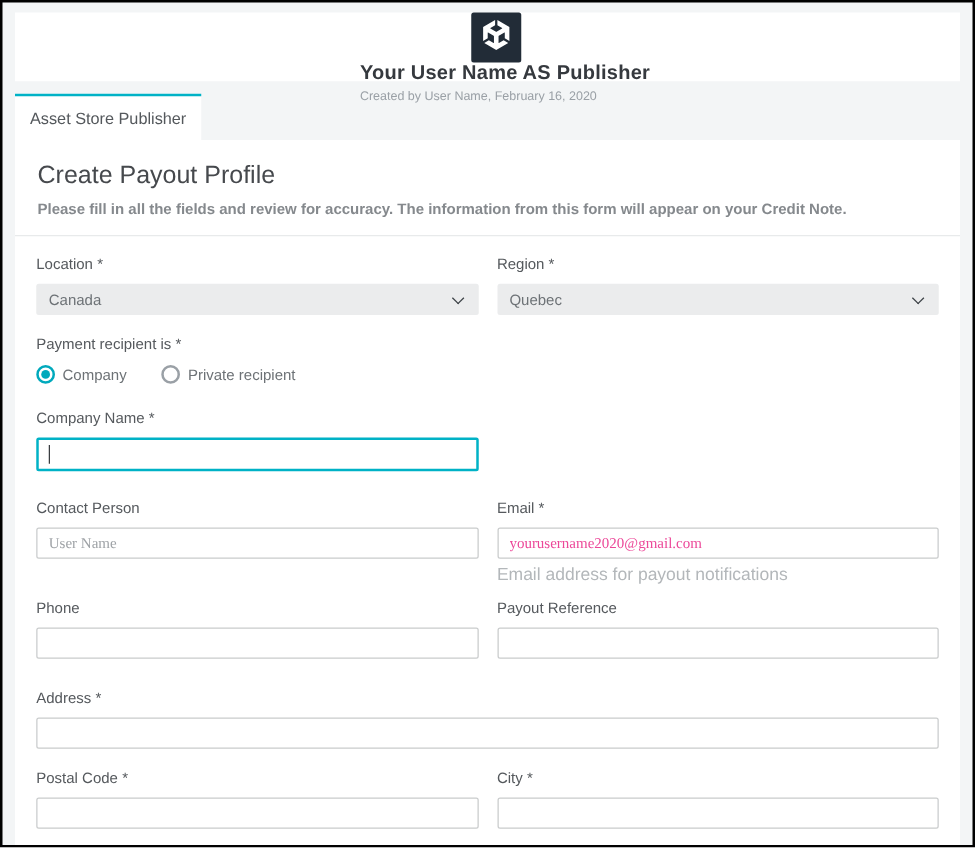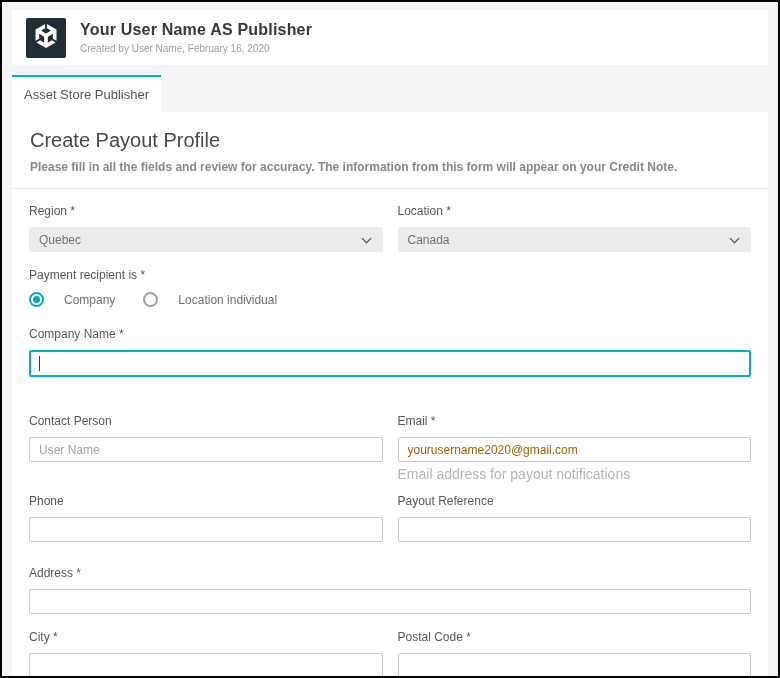--- a/index.html
+++ b/index.html
@@ -15,20 +15,21 @@
   }
 
   
   .header-card {
     margin: 8px 10px 0 10px;
     background: #fff;
     height: 55px;
     display: flex;
     align-items: center;
     padding-left: 14px;
+    flex-direction: column;
   }
   .logo-box {
     width: 40px; height: 40px;
     background: #222c37;
     border-radius: 2px;
     display: flex; align-items: center; justify-content: center;
     flex: 0 0 auto;
   }
   .logo-box svg { width: 24px; height: 24px; fill: #fff; }
   .header-text { margin-left: 14px; }
@@ -76,54 +77,54 @@
     border-bottom: 1.5px solid #3c4146;
     transform: rotate(45deg);
   }
 
   input.text {
     width: 100%; height: 25px;
     border: 1px solid #c9cbcc;
     border-radius: 2px;
     padding: 0 9px;
     font-size: 12px;
-    color: #a16207;
-    font-family: Liberation Sans, sans-serif;
+    color: #ec4899;
+    font-family: Liberation Serif, serif;
     background: #fff;
     outline: none;
   }
   input.text::placeholder { color: #9ea2a6; opacity: 1; }
   .input-wrap { position: relative; }
   input.text.focused { border: 2px solid #00b2c6; height: 27px; }
   .caret {
     position: absolute; left: 10px; top: 6px;
     width: 1px; height: 15px; background: #3a3d40;
   }
   .hint { font-size: 14px; color: #b3b7ba; margin-top: 4px; }
 
   
   .radio-group { display: flex; align-items: center; gap: 28px; padding-top: 1px; }
-  .radio-item { display: flex; align-items: center; gap: 20px; cursor: pointer; }
+  .radio-item { display: flex; align-items: center; gap: 6px; cursor: pointer; }
   .radio-circle {
     width: 15px; height: 15px; border-radius: 50%;
     border: 2px solid #9aa0a6;
     position: relative; flex: 0 0 auto; background: #fff;
   }
   .radio-item.checked .radio-circle { border-color: #00a9bc; }
   .radio-item.checked .radio-circle::after {
     content: ""; position: absolute; left: 2px; top: 2px;
     width: 7px; height: 7px; border-radius: 50%;
     background: #00a9bc;
   }
   .radio-label { font-size: 12px; color: #6d7276; }
 
   
   .mb16 { margin-bottom: 16px; }
   .mb20 { margin-bottom: 20px; }
-  .mb22 { margin-bottom: 22px; flex-direction: column; }
+  .mb22 { margin-bottom: 22px; }
   .mb24 { margin-bottom: 24px; align-items: center; }
   .mb12 { margin-bottom: 12px; }
 </style>
 </head>
 <body>
 
 <div class="screen">
 
   <div class="header-card">
     <div class="logo-box">
@@ -149,45 +150,45 @@
     <div class="content-head">
       <div class="content-title">Create Payout Profile</div>
       <div class="content-subtitle">Please fill in all the fields and review for accuracy. The information from this form will appear on your Credit Note.</div>
     </div>
     <div class="divider"></div>
 
     <div class="form">
 
       <div class="row mb16">
         <div class="col">
+          <label class="field-label">Location *</label>
+          <div class="select">
+            <span>Canada</span>
+            <span class="chevron"></span>
+          </div>
+        </div>
+        <div class="col">
           <label class="field-label">Region *</label>
           <div class="select">
             <span>Quebec</span>
-            <span class="chevron"></span>
-          </div>
-        </div>
-        <div class="col">
-          <label class="field-label">Location *</label>
-          <div class="select">
-            <span>Canada</span>
             <span class="chevron"></span>
           </div>
         </div>
       </div>
 
       <div class="mb20">
         <label class="field-label">Payment recipient is *</label>
         <div class="radio-group">
           <div class="radio-item checked">
             <span class="radio-circle"></span>
             <span class="radio-label">Company</span>
           </div>
           <div class="radio-item">
             <span class="radio-circle"></span>
-            <span class="radio-label">Location individual</span>
+            <span class="radio-label">Private recipient</span>
           </div>
         </div>
       </div>
 
       <div class="row mb22">
         <div class="col">
           <label class="field-label">Company Name *</label>
           <div class="input-wrap">
             <input class="text focused" type="text" value="" style="">
             <span class="caret"></span>
@@ -219,26 +220,26 @@
         </div>
       </div>
 
       <div class="mb16">
         <label class="field-label">Address *</label>
         <input class="text" type="text" value="" style="">
       </div>
 
       <div class="row">
         <div class="col">
+          <label class="field-label">Postal Code *</label>
+          <input class="text" type="text" value="" style="">
+        </div>
+        <div class="col">
           <label class="field-label">City *</label>
           <input class="text" type="text" value="" style="">
         </div>
-        <div class="col">
-          <label class="field-label">Postal Code *</label>
-          <input class="text" type="text" value="" style="">
-        </div>
       </div>
 
     </div>
 
   </div>
 
 </div>
 
 </body></html>

